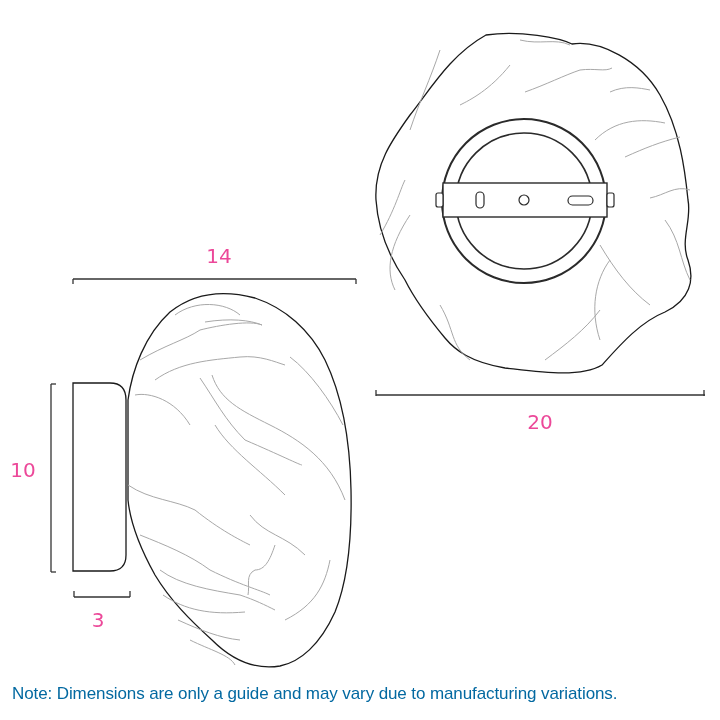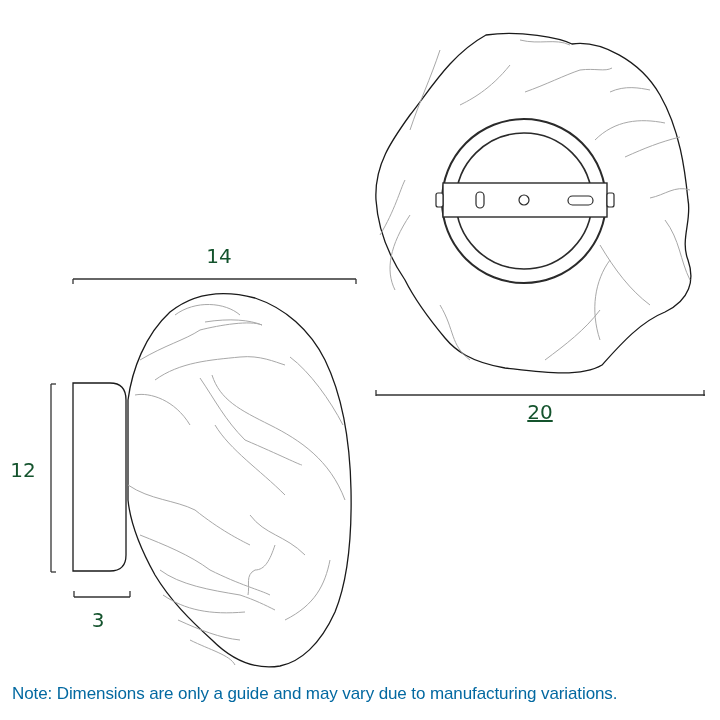--- a/index.html
+++ b/index.html
@@ -1,18 +1,18 @@
 <!DOCTYPE html>
 <html><head>
   <meta charset="utf-8">
   <style>
     html, body { margin: 0; padding: 0; background: #ffffff; }
     body { width: 720px; height: 720px; position: relative; overflow: hidden; font-family: "Liberation Sans", sans-serif; }
     #diagram { position: absolute; left: 0; top: 0; width: 720px; height: 720px; }
-    .dim-label { position: absolute; font-family: "DejaVu Sans", sans-serif; font-size: 20px; color: #14532d; line-height: 1; transform: translate(-50%, -50%); white-space: nowrap; }
+    .dim-label { position: absolute; font-family: "DejaVu Sans", sans-serif; font-size: 20px; color: #ec4899; line-height: 1; transform: translate(-50%, -50%); white-space: nowrap; }
     .note { position: absolute; left: 12px; top: 684px; font-family: "Liberation Sans", sans-serif; font-size: 17px; color: #0369a1; white-space: nowrap; letter-spacing: -0.1px; }
   </style>
 </head>
 <body>
 
 <svg id="diagram" viewBox="0 0 720 720" xmlns="http://www.w3.org/2000/svg">
 
   <g>
     <path d="M486 35 C 520 30, 560 38, 572 44 C 600 40, 640 60, 660 95 C 680 130, 685 170, 688 200 C 692 220, 680 240, 688 260 C 695 280, 690 300, 665 312 C 640 322, 620 345, 602 365 C 580 378, 540 372, 505 368 C 470 362, 455 350, 445 338 C 430 320, 415 300, 405 280 C 390 258, 378 230, 376 200 C 374 165, 392 140, 410 115 C 430 90, 450 55, 486 35 Z" fill="#ffffff" stroke="#1a1a1a" stroke-width="1.3"></path>
     <g fill="none" stroke="#a8a8a8" stroke-width="1">
@@ -86,17 +86,17 @@
   </g>
 
   <g stroke="#333333" stroke-width="1.3" fill="none">
     <line x1="74" y1="597" x2="130" y2="597"></line>
     <line x1="74" y1="591" x2="74" y2="597"></line>
     <line x1="130" y1="591" x2="130" y2="597"></line>
   </g>
 </svg>
 
 <div class="dim-label" style="left:219px; top:256px;">14</div>
-<div class="dim-label" style="left:23px; top:470px;">12</div>
+<div class="dim-label" style="left:23px; top:470px;">10</div>
 <div class="dim-label" style="left:98px; top:620px;">3</div>
-<div class="dim-label" style="left:540px; top:412px;text-decoration:underline;">20</div>
+<div class="dim-label" style="left:540px; top:422px;">20</div>
 
 <div class="note">Note: Dimensions are only a guide and may vary due to manufacturing variations.</div>
 
 </body></html>

